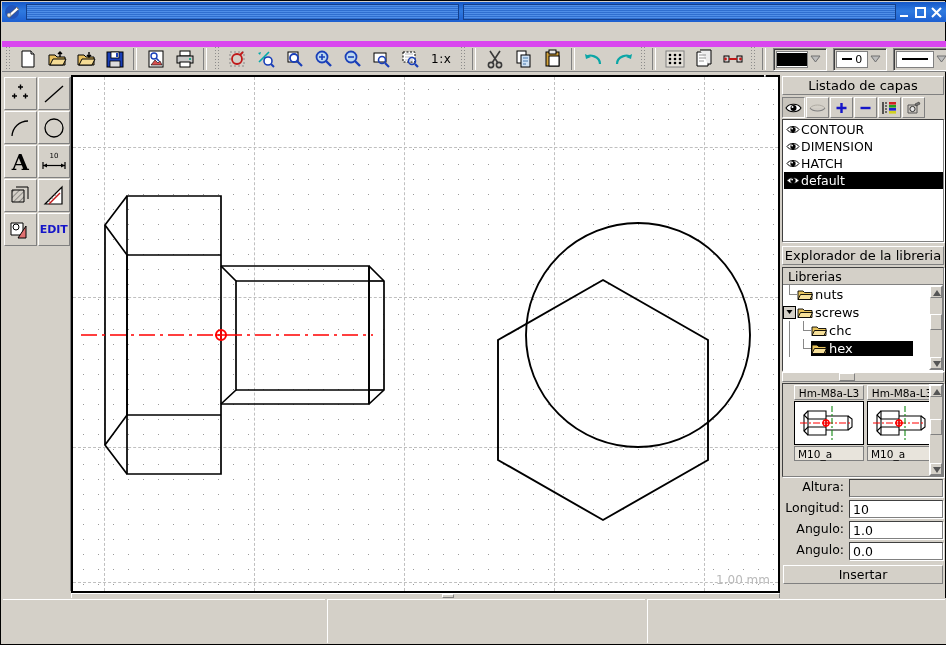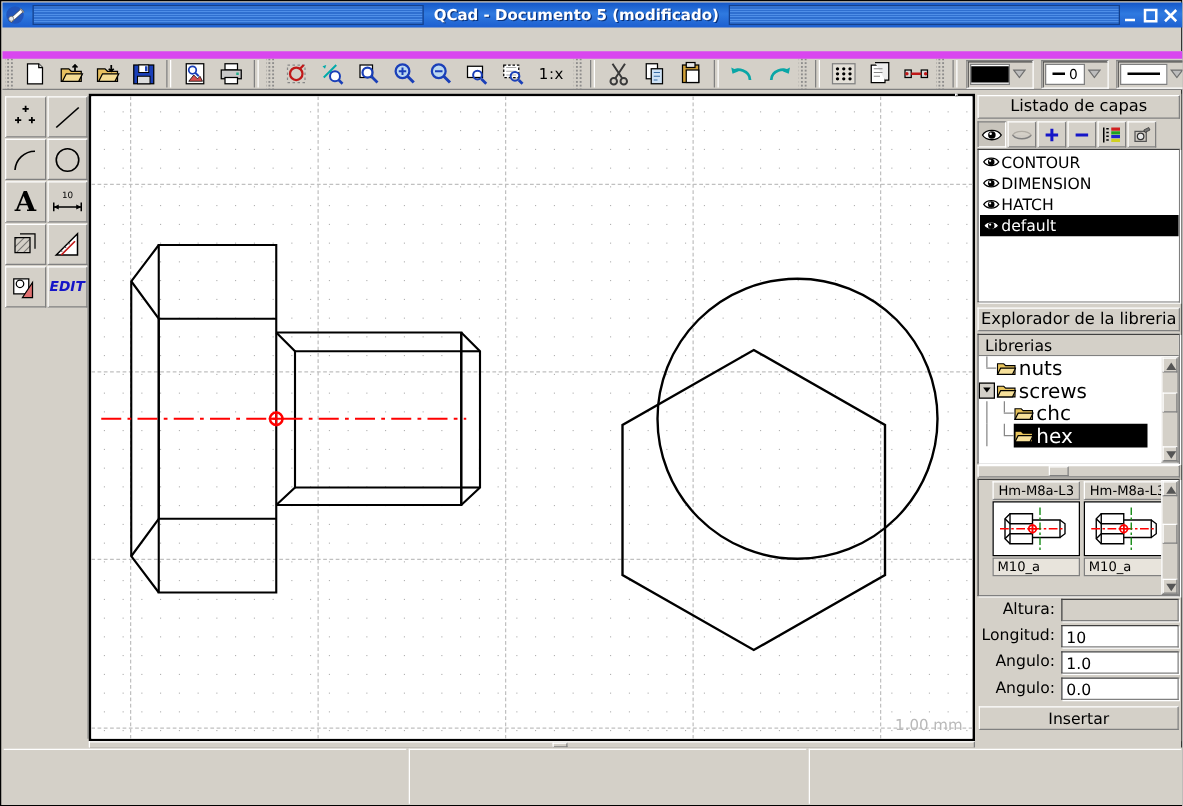--- a/index.html
+++ b/index.html
@@ -52,21 +52,21 @@
 
   
   #leftpal{position:absolute;left:2px;top:76px;width:68px;height:514px;background:#d4d0c8;
            border-right:1px solid #808080;box-sizing:border-box;}
   #leftpal .row{display:flex;}
   .pbtn{width:33px;height:33px;margin:0 0 1px 1px;background:#d4d0c8;
         border-top:1px solid #fff;border-left:1px solid #fff;
         border-right:1px solid #808080;border-bottom:1px solid #808080;
         display:flex;align-items:center;justify-content:center;cursor:default;box-sizing:border-box;}
   .pbtn svg{display:block;}
-  .pbtn .edittxt{color:#1515c8;font-weight:bold;font-size:11px;font-family:"DejaVu Sans",sans-serif;font-style:italic;}
+  .pbtn .edittxt{color:#1515c8;font-weight:bold;font-size:11px;font-family:"DejaVu Sans",sans-serif;}
   .pbtn .atxt{font-family:"DejaVu Serif","Liberation Serif",serif;font-size:22px;font-weight:bold;line-height:22px;}
 
   
   #canvaswrap{position:absolute;left:70px;top:74px;width:709px;height:518px;
               border:2px solid #000;box-sizing:border-box;background:#fff;overflow:hidden;}
   #canvas{position:absolute;left:0;top:0;width:705px;height:514px;background:#fff;}
   #grid{position:absolute;inset:0;
         background-image:radial-gradient(circle,#9a9a9a 0.6px,transparent 0.7px);
         background-size:15px 15px;background-position:3px 5px;}
   #majorgrid{position:absolute;inset:0;}
@@ -105,21 +105,21 @@
 
   #layerlist{height:120px;overflow:hidden;background:#fff;padding:1px 0 0 1px;}
   .lrow{display:flex;align-items:center;height:17px;padding-left:1px;font-size:12.5px;cursor:default;}
   .lrow.sel{background:#000;color:#fff;}
   .lrow .eye{width:15px;height:13px;flex:0 0 auto;display:flex;align-items:center;justify-content:center;}
   .lrow .lname{margin-left:1px;white-space:nowrap;}
 
   #treebox{height:86px;overflow:hidden;position:relative;background:#fff;}
   .tree-head{height:17px;background:#d4d0c8;border-bottom:1px solid #808080;
              display:flex;align-items:center;padding-left:5px;font-size:12.5px;box-sizing:border-box;}
-  .tnode{display:flex;align-items:center;height:18px;font-size:16px;white-space:nowrap;cursor:default;}
+  .tnode{display:flex;align-items:center;height:18px;font-size:13px;white-space:nowrap;cursor:default;}
   .tnode.sel .tlabel2{background:#000;color:#fff;padding-right:60px;}
   .tline{width:14px;height:18px;flex:0 0 auto;position:relative;}
   .tline:before{content:"";position:absolute;left:6px;top:0;bottom:0;border-left:1px solid #888;}
   .telbow{width:14px;height:18px;flex:0 0 auto;position:relative;}
   .telbow:before{content:"";position:absolute;left:6px;top:0;height:9px;border-left:1px solid #888;}
   .telbow:after{content:"";position:absolute;left:6px;top:9px;width:8px;border-top:1px solid #888;}
   .texp{width:11px;height:11px;background:#d4d0c8;border:1px solid #000;flex:0 0 auto;
         display:flex;align-items:center;justify-content:center;margin-right:1px;}
 
   #thumbbox{height:82px;overflow:hidden;position:relative;background:#d4d0c8;margin-left:10px;}
@@ -160,21 +160,20 @@
   <div id="titlebar">
     <div id="tb-icon">
       <svg width="18" height="16" viewBox="0 0 18 16">
         <circle cx="8" cy="8" r="7" fill="#2255bb"></circle>
         <path d="M3 12 L13 3 L15 5 L5 14 Z" fill="#ffffff" stroke="#333" stroke-width=".5"></path>
         <path d="M12 3 L15 6" stroke="#888" stroke-width="1"></path>
         <circle cx="5" cy="11" r="2" fill="#e8e8e8" stroke="#555" stroke-width=".5"></circle>
       </svg>
     </div>
     <div class="tb-grad"></div>
-    <div id="tb-title">QCad - Documento 5 (modificado)</div>
     <div class="tb-grad"></div>
     <div class="tb-btn">
       <svg width="13" height="13" viewBox="0 0 13 13">
           <rect x="2" y="9" width="8" height="2" fill="#fff"></rect>
         </svg>
     </div>
     <div class="tb-btn">
       <svg width="13" height="13" viewBox="0 0 13 13">
           <rect x="2" y="2" width="9" height="9" fill="none" stroke="#fff" stroke-width="2"></rect>
         </svg>

